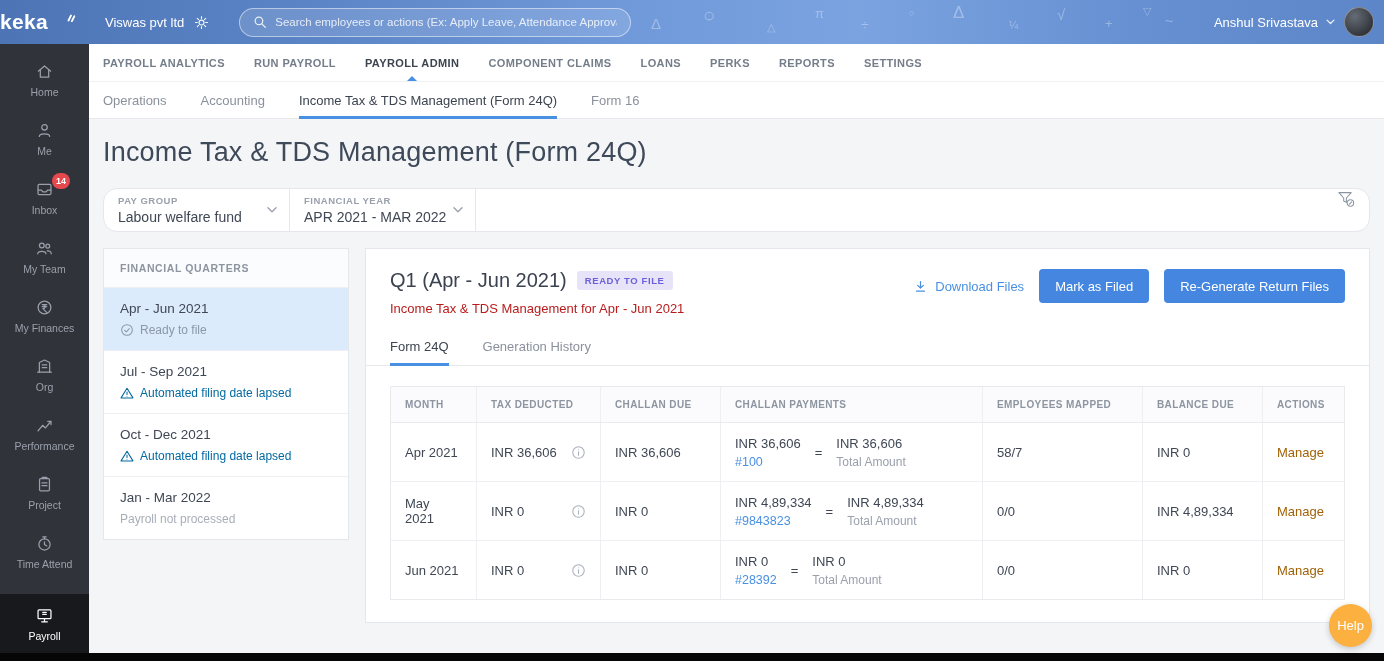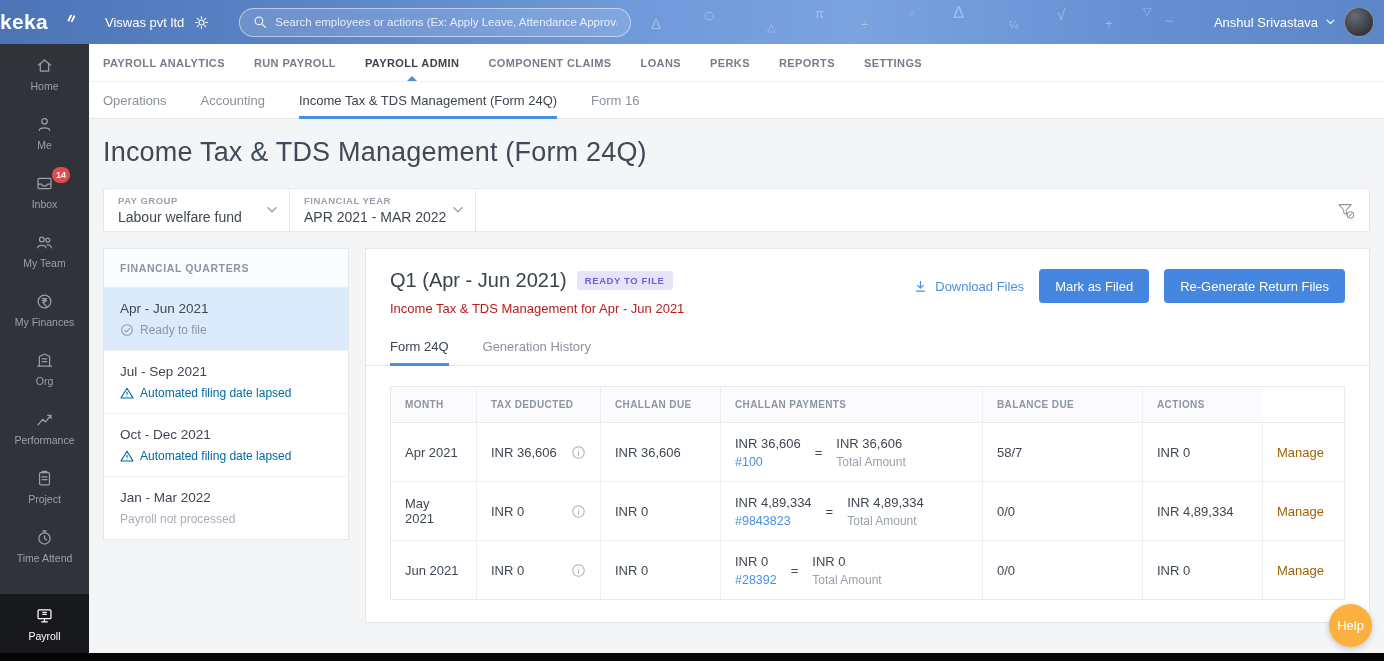--- a/index.html
+++ b/index.html
@@ -33,21 +33,21 @@
 .pattern span:nth-child(9){left:412px;top:6px;font-size:15px}
 .pattern span:nth-child(10){left:460px;top:16px;font-size:13px}
 .pattern span:nth-child(11){left:498px;top:5px;font-size:11px}
 .pattern span:nth-child(12){left:520px;top:13px;font-size:14px}
 .userarea{position:absolute;right:10px;top:0;height:44px;display:flex;align-items:center;cursor:pointer}
 .username{color:#fff;font-size:13px}
 .userarea .chev{width:9px;height:6px;color:rgba(255,255,255,.9);margin:0 9px 0 8px}
 .avatar{width:30px;height:30px;border-radius:50%;background:radial-gradient(circle at 35% 30%,#666c75,#1f2226);border:1px solid rgba(255,255,255,.4)}
 
 
-.sidebar{position:absolute;left:0;top:44px;width:89px;height:609px;background:#30333a;display:flex;flex-direction:column;z-index:20}
+.sidebar{position:absolute;left:0;top:44px;width:89px;height:609px;background:#30333a;display:flex;flex-direction:column;padding-top:6px;z-index:20}
 .s-item{height:59px;flex:0 0 59px;display:flex;flex-direction:column;align-items:center;justify-content:center;gap:5px;color:#9aa0ab;cursor:pointer;position:relative}
 .s-item:last-child{margin-top:auto;background:#17191d;color:#fff}
 .s-icon{display:flex}
 .s-icon svg{width:19px;height:19px;stroke-width:1.3}
 .s-label{font-size:10.5px;white-space:nowrap}
 .badge-count{position:absolute;top:5px;right:19px;min-width:16px;height:16px;border-radius:8px;background:#e5484d;color:#fff;font-size:9px;font-weight:bold;display:flex;align-items:center;justify-content:center;padding:0 4px}
 
 
 .main{position:absolute;left:89px;top:44px;right:0;bottom:8px;overflow:hidden}
 .topnav{height:38px;background:#fff;display:flex;align-items:stretch;padding-left:14px;gap:29px;border-bottom:1px solid #f0f1f3}
@@ -55,21 +55,21 @@
 .t-tab.active{color:#3c4450}
 .t-tab.active::after{content:"";position:absolute;bottom:0;left:50%;transform:translateX(-50%);border-left:5px solid transparent;border-right:5px solid transparent;border-bottom:5px solid #4a90e2}
 .subnav{height:37px;background:#fff;display:flex;align-items:stretch;padding-left:14px;gap:34px;border-bottom:1px solid #e6e8ec}
 .sub-tab{display:flex;align-items:center;font-size:13px;color:#8a919c;cursor:pointer;position:relative;white-space:nowrap}
 .sub-tab.active{color:#3c4450}
 .sub-tab.active::after{content:"";position:absolute;bottom:-1px;left:0;right:0;height:3px;background:#4a90e2}
 
 .content{padding:10px 14px 0}
 .page-title{font-size:27px;font-weight:400;color:#3e4959;margin:8px 0 20px;letter-spacing:.2px}
 
-.filterbar{height:44px;background:#fff;border:1px solid #e4e7eb;border-radius:2px;display:flex;align-items:center}
+.filterbar{height:44px;background:#fff;border:1px solid #e4e7eb;border-radius:14px;display:flex;}
 .f-sec{width:186px;height:100%;padding:6px 30px 6px 14px;border-right:1px solid #e4e7eb;display:flex;flex-direction:column;justify-content:center;gap:3px;position:relative;cursor:pointer}
 .f-label{font-size:9.5px;font-weight:bold;color:#9aa1ad;letter-spacing:.5px}
 .f-value{font-size:14px;color:#3f4754;white-space:nowrap}
 .f-chev{position:absolute;right:12px;top:50%;transform:translateY(-50%);width:10px;height:7px;color:#9aa1ad}
 .f-filter{margin-left:auto;margin-right:14px;color:#8d95a1;cursor:pointer;display:flex}
 .f-filter svg{width:19px;height:19px;stroke-width:1.1}
 
 .cols{display:flex;gap:16px;margin-top:16px;align-items:flex-start}
 
 .qcard{flex:0 0 246px;background:#fff;border:1px solid #e4e7eb}
@@ -374,20 +374,21 @@
           <div class="d-tab active">Form 24Q</div>
           <div class="d-tab">Generation History</div>
         </div>
 
         <div class="table">
           <div class="trow thead">
             <div>MONTH</div>
             <div>TAX DEDUCTED</div>
             <div>CHALLAN DUE</div>
             <div>CHALLAN PAYMENTS</div>
+            <div>EMPLOYEES MAPPED</div>
             <div>BALANCE DUE</div>
             <div>ACTIONS</div>
           </div>
 
           <div class="trow">
             <div>Apr 2021</div>
             <div class="spread">
               <span>INR 36,606</span>
               <svg class="info" viewBox="0 0 16 16">
                   <circle cx="8" cy="8" r="6.1"></circle>

